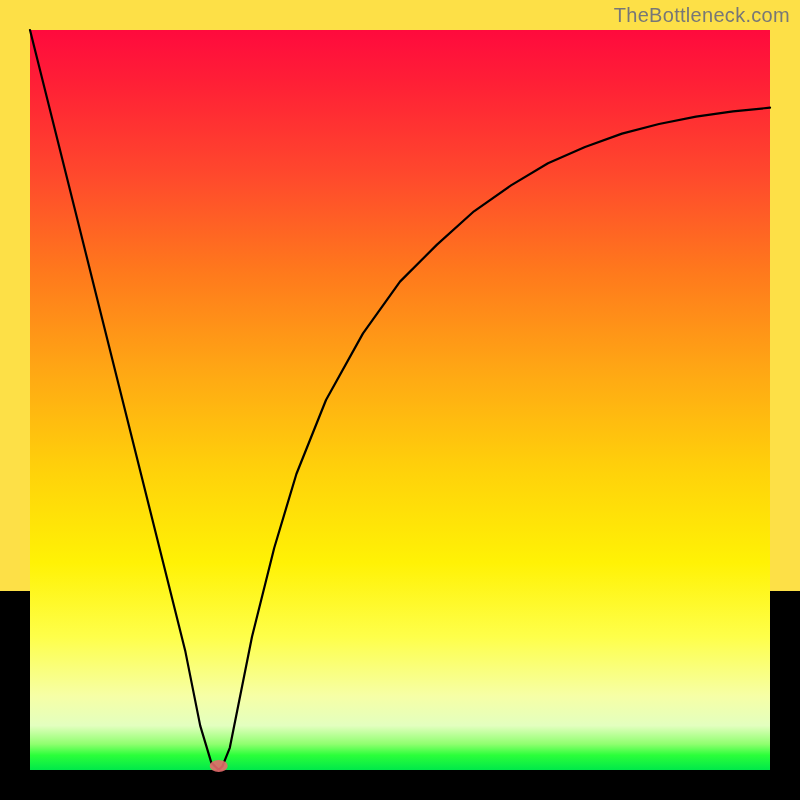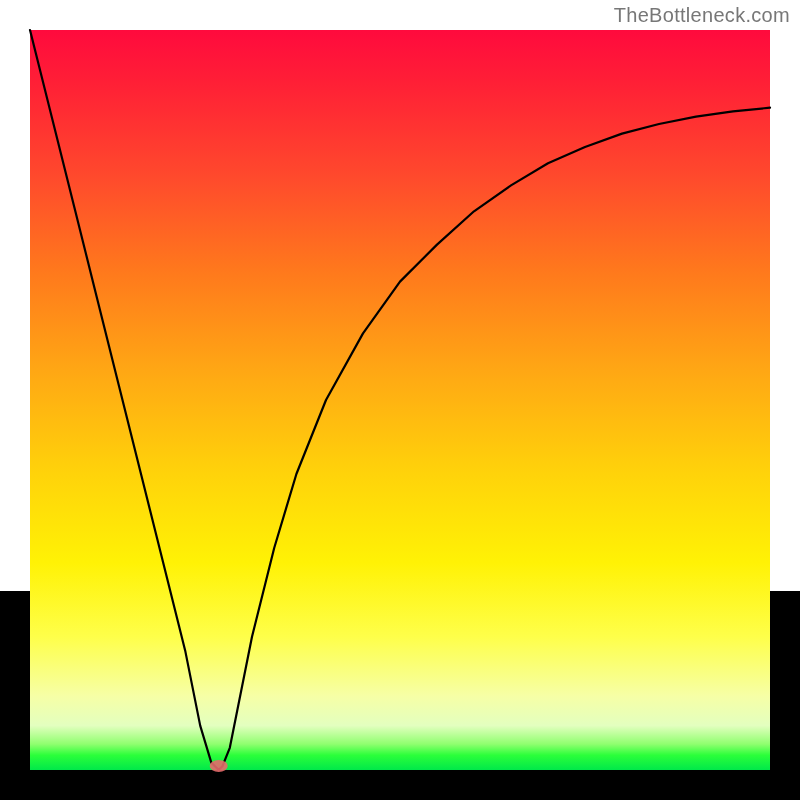--- a/index.html
+++ b/index.html
@@ -8,21 +8,21 @@
     width: 800px;
     height: 800px;
     background: #000;
     overflow: hidden;
     font-family: Arial, Helvetica, sans-serif;
   }
   .outer {
     position: relative;
     width: 800px;
     height: 591px;
-    background: #ffffff;
+    background: #fde047;
   }
   .plot {
     position: absolute;
     left: 30px;
     top: 30px;
     width: 740px;
     height: 740px;
     
     background: linear-gradient(
       to bottom,

